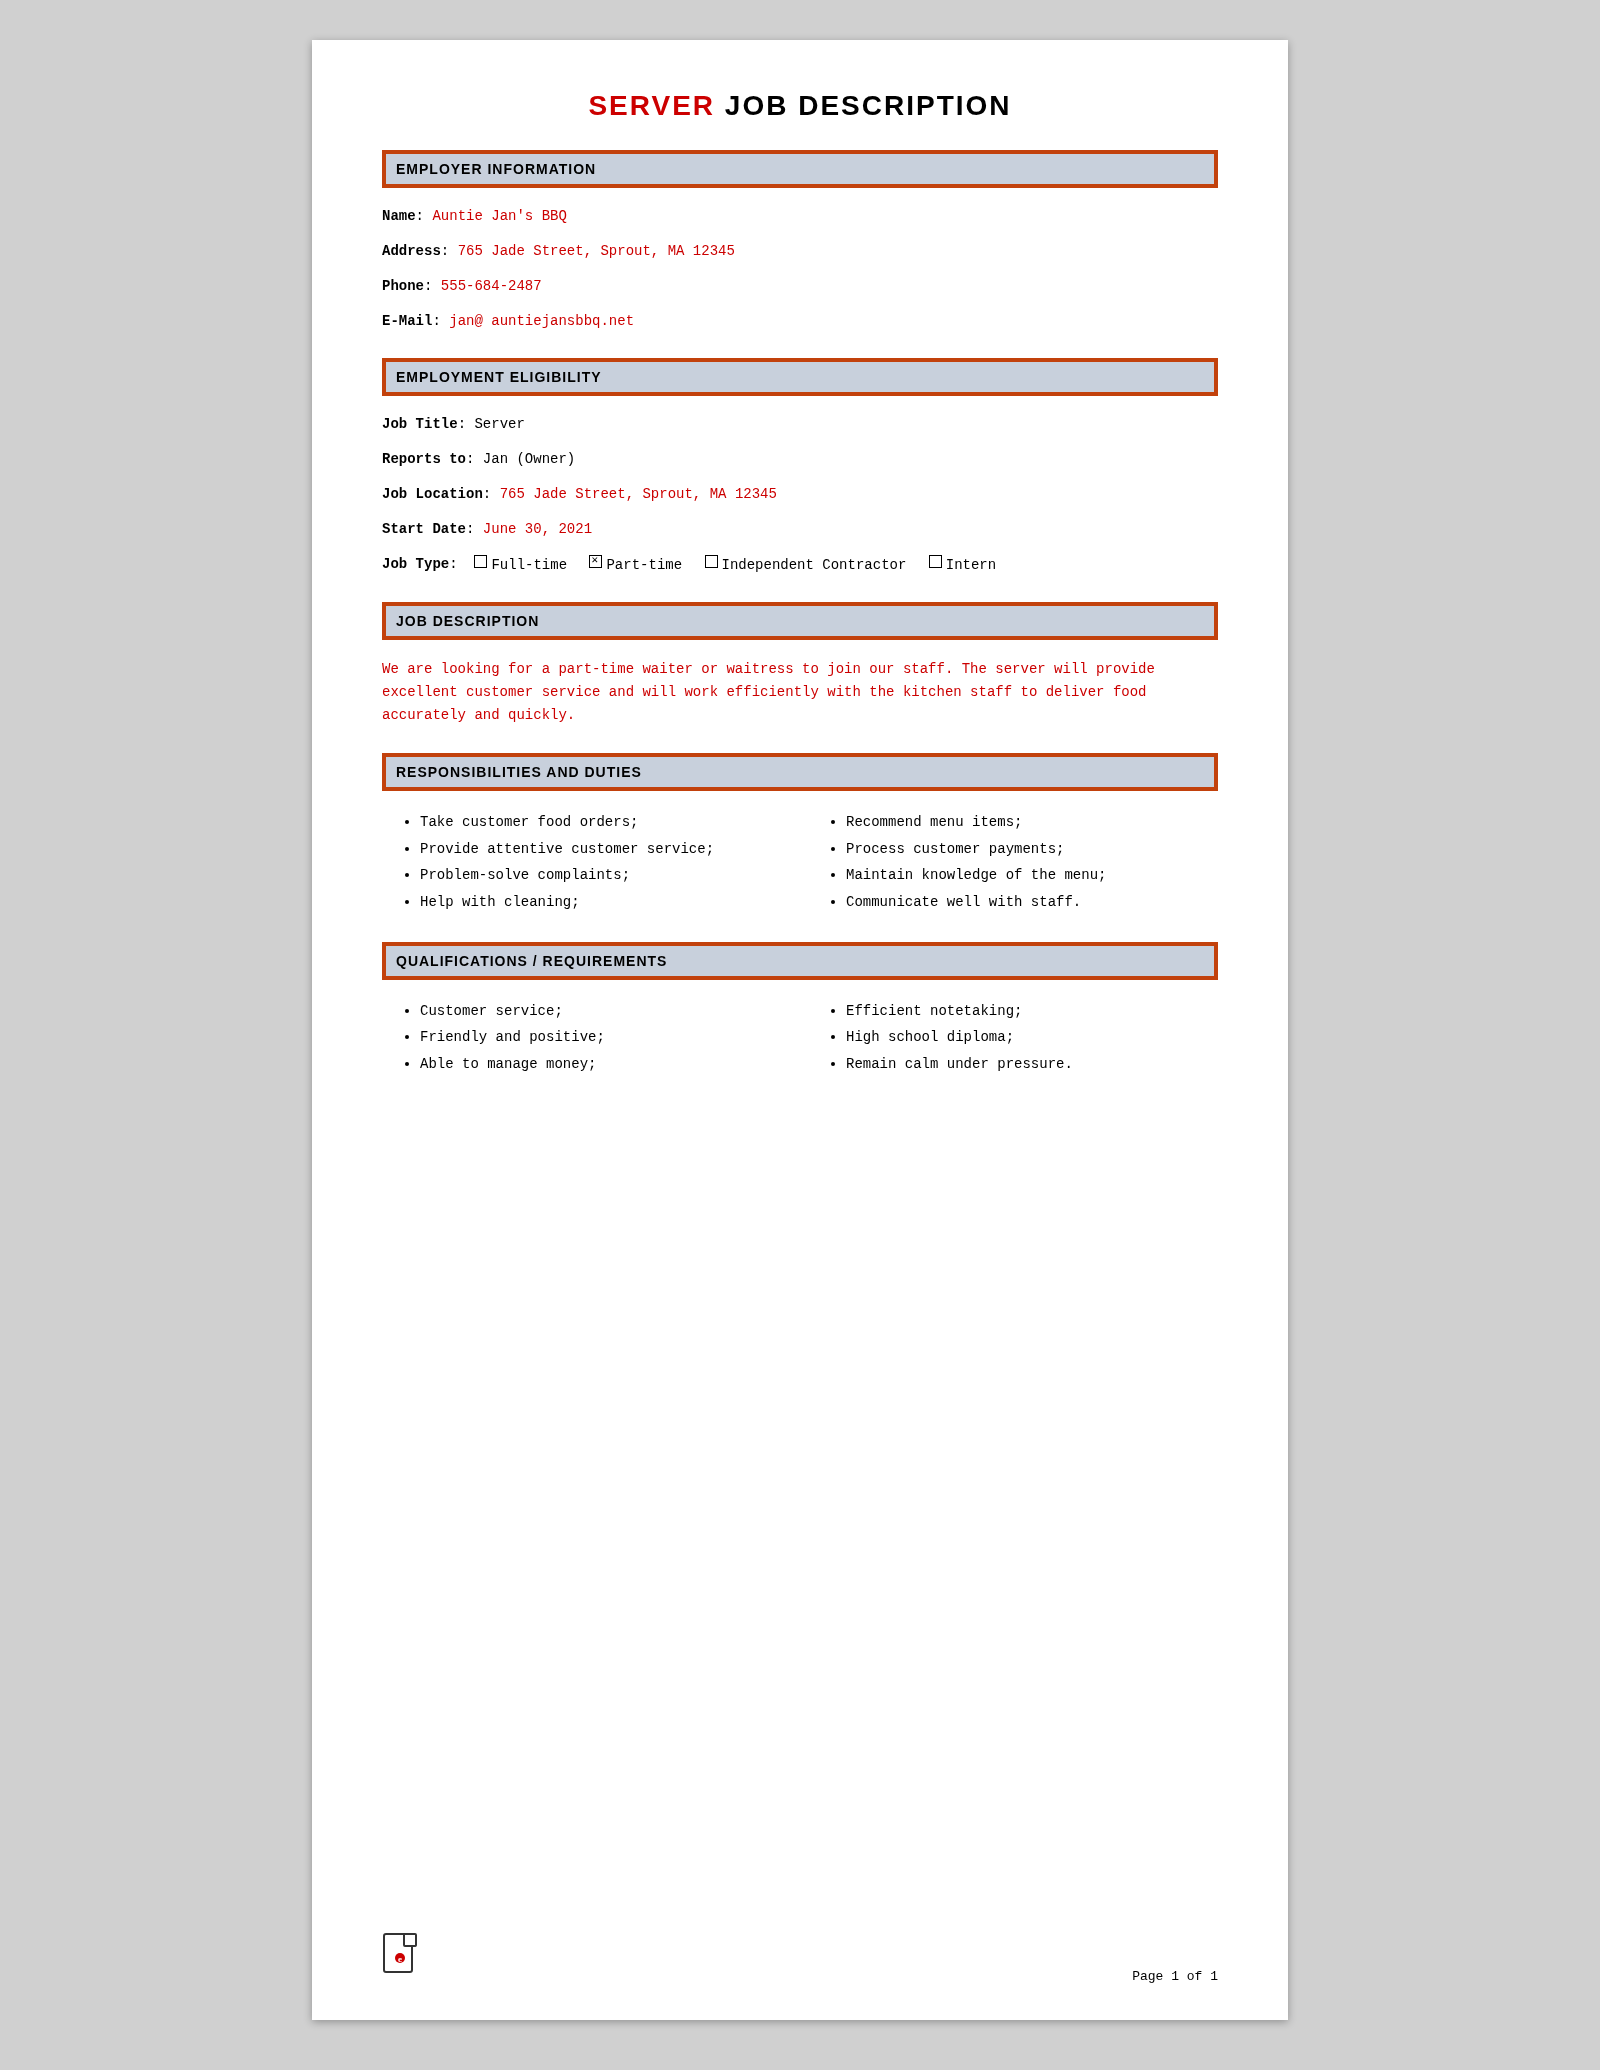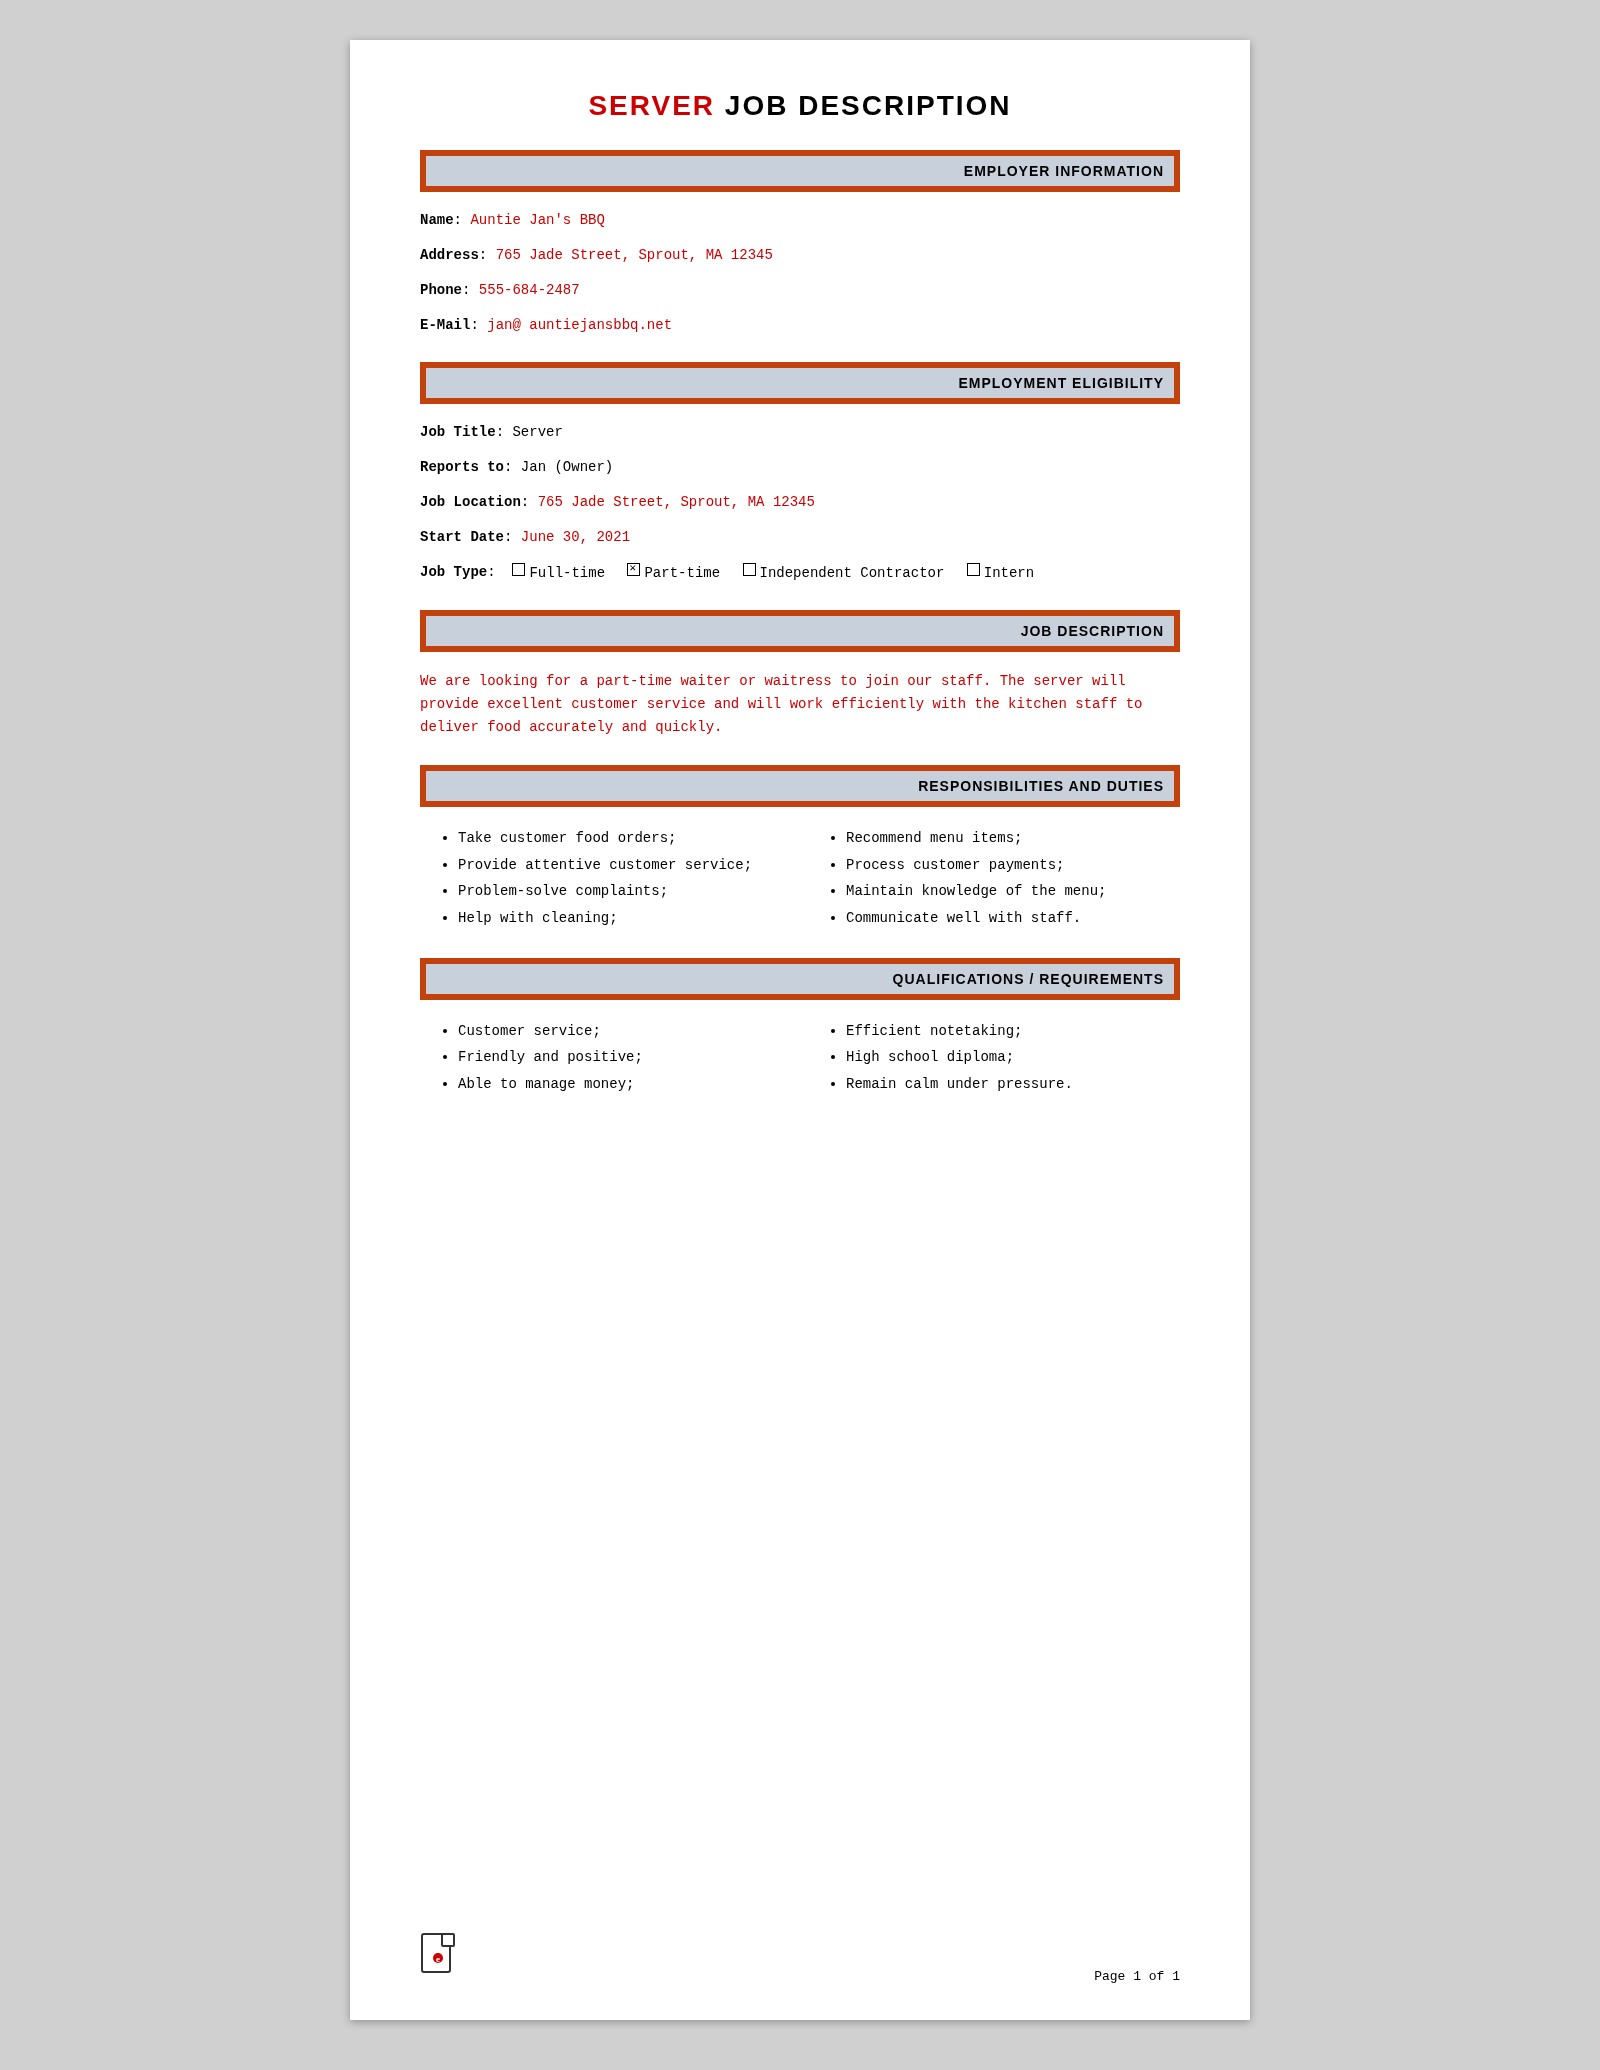--- a/index.html
+++ b/index.html
@@ -7,42 +7,42 @@
       background: #d0d0d0;
       display: flex;
       justify-content: center;
       align-items: flex-start;
       min-height: 2070px;
       padding: 40px 20px;
       font-family: 'Courier New', Courier, monospace;
     }
     .page {
       background: #ffffff;
-      width: 900px;
+      width: 976px;
       min-height: 1980px;
       padding: 50px 70px 60px 70px;
       position: relative;
       box-shadow: 0 2px 8px rgba(0,0,0,0.3);
     }
     .main-title {
       text-align: center;
       font-size: 28px;
       font-weight: bold;
       letter-spacing: 2px;
       margin-bottom: 28px;
       color: #000;
       font-family: Arial, sans-serif;
     }
     .main-title .red {
       color: #cc0000;
     }
     .section-header {
       background: #c8d0dc;
-      border: 6px solid #c2410c;
-      text-align: right;
+      border: 4px solid #c2410c;
+      text-align: left;
       font-weight: bold;
       font-size: 14px;
       letter-spacing: 1px;
       padding: 7px 10px;
       margin-bottom: 18px;
       font-family: Arial, sans-serif;
     }
     .info-block {
       margin-bottom: 26px;
     }

